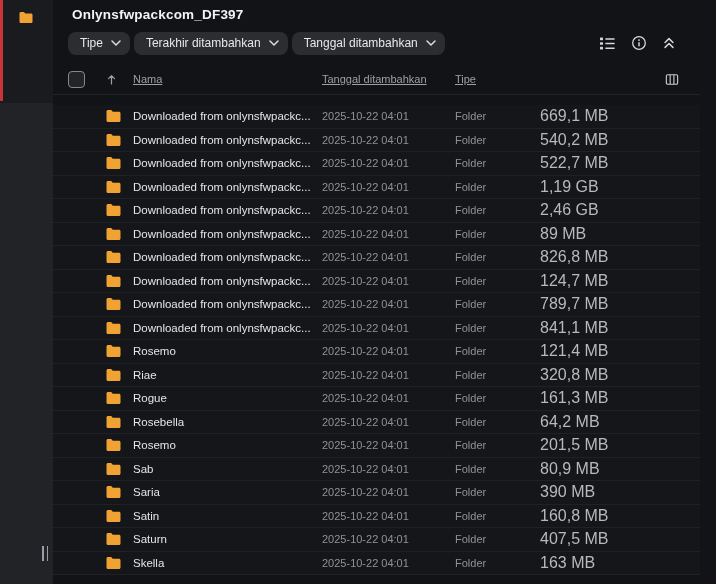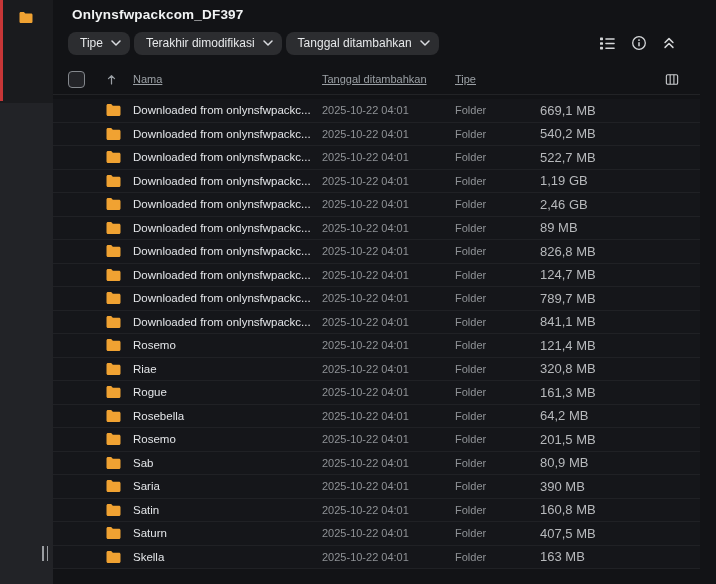--- a/index.html
+++ b/index.html
@@ -46,29 +46,29 @@
     color:var(--text-header);font-size:11px;text-decoration:underline;
   }
   .checkbox{
     width:17px;height:17px;margin-left:15px;border-radius:4px;
     border:1.5px solid #84888d;background:#232428;cursor:pointer
   }
   .th{cursor:pointer;display:flex;align-items:center;gap:6px}
   .th-sort{display:flex;align-items:center;justify-content:flex-start;padding-left:0}
   .th-cols{justify-self:end;padding-right:21px}
 
-  .rowlist{margin-top:4px;background:var(--rowlist-bg)}
+  .rowlist{margin-top:10px;background:var(--rowlist-bg)}
   .row{
     height:23.5px;border-bottom:1px solid rgba(255,255,255,.05);
     font-size:12px;cursor:pointer
   }
   .cell-icon{display:flex;align-items:center}
   .name{color:#e3e5e8;white-space:nowrap;overflow:hidden;font-size:11.5px}
   .added,.type{color:var(--text-secondary);font-size:11px;white-space:nowrap}
-  .size{color:var(--text-size);font-size:13px;white-space:nowrap}
+  .size{color:var(--text-size);font-size:16px;white-space:nowrap}
   svg{display:block}
 </style>
 </head>
 <body>
 
 <div class="app">
 
   <aside class="sidebar">
     <div class="sb-tab">
       <div class="sb-indicator"></div>
@@ -89,21 +89,21 @@
     </div>
 
     <div class="toolbar">
       <button class="chip">
         <span>Tipe</span>
         <svg width="10" height="6" viewBox="0 0 10 6">
             <path d="M1 1 L5 5 L9 1" stroke="#dadce0" stroke-width="1.5" fill="none" stroke-linecap="round" stroke-linejoin="round"></path>
           </svg>
       </button>
       <button class="chip">
-        <span>Terakhir dimodifikasi</span>
+        <span>Terakhir ditambahkan</span>
         <svg width="10" height="6" viewBox="0 0 10 6">
             <path d="M1 1 L5 5 L9 1" stroke="#dadce0" stroke-width="1.5" fill="none" stroke-linecap="round" stroke-linejoin="round"></path>
           </svg>
       </button>
       <button class="chip">
         <span>Tanggal ditambahkan</span>
         <svg width="10" height="6" viewBox="0 0 10 6">
             <path d="M1 1 L5 5 L9 1" stroke="#dadce0" stroke-width="1.5" fill="none" stroke-linecap="round" stroke-linejoin="round"></path>
           </svg>
       </button>

